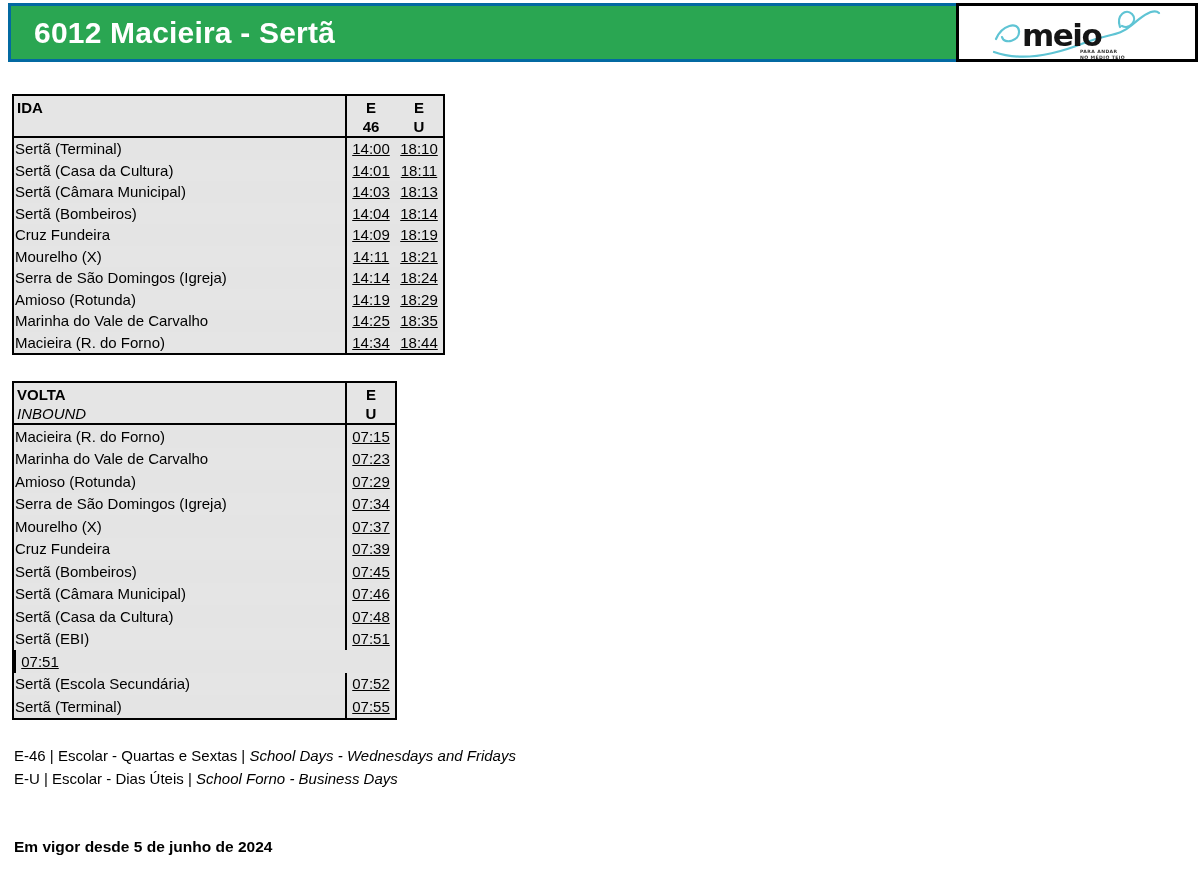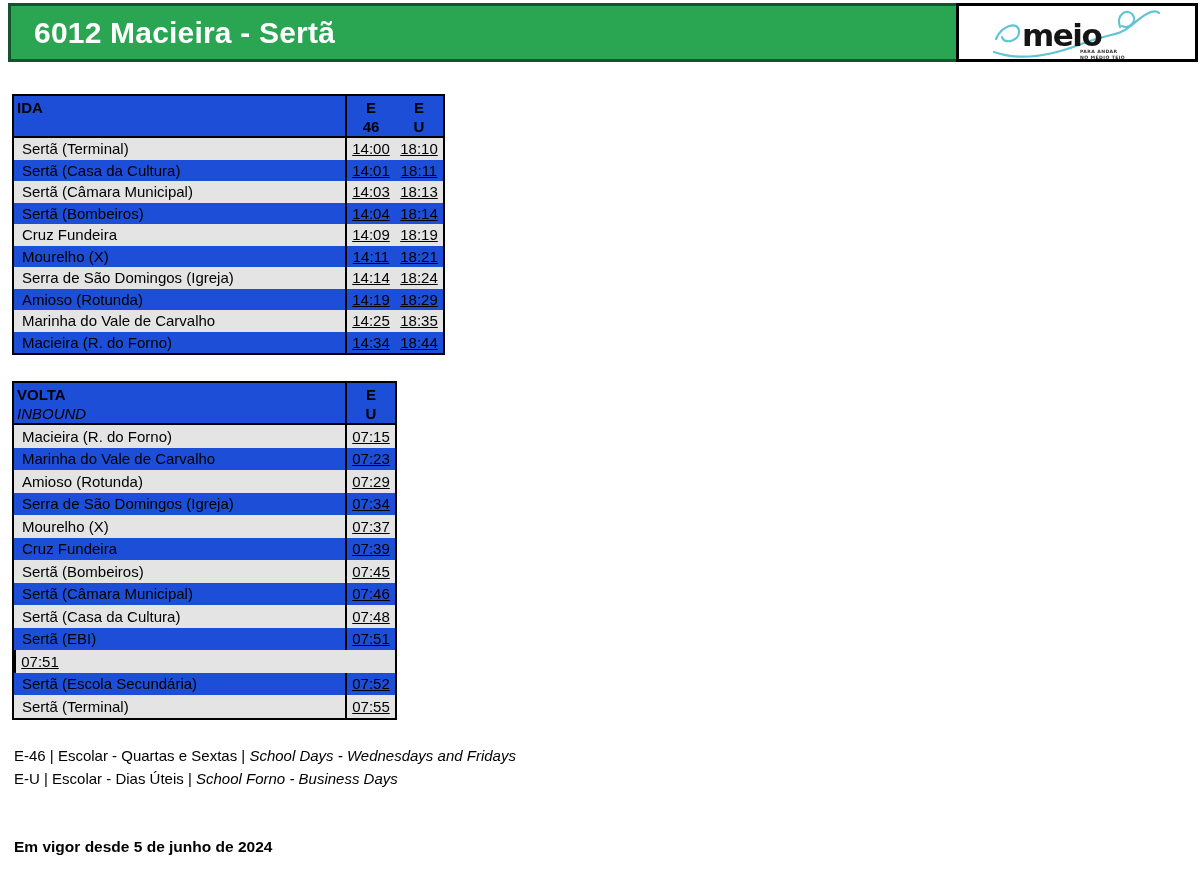--- a/index.html
+++ b/index.html
@@ -6,57 +6,57 @@
   html,body { background:#fff; }
   body {
     width:1200px; height:881px; position:relative;
     font-family:"Liberation Sans", sans-serif; color:#000;
     overflow:hidden;
   }
 
   
   .header-bar {
     position:absolute; left:8px; top:3px; width:1142px; height:59px;
-    background:var(--green,#2aa652); border:3px solid #14532d;
+    background:var(--green,#2aa652); border:3px solid #0369a1;
     display:flex; align-items:center; padding-left:23px;
   }
   .header-title { color:#fff; font-size:30px; font-weight:700; letter-spacing:0.2px; }
 
   .logo-box {
     position:absolute; left:956px; top:3px; width:242px; height:59px;
     background:#fff; border:3px solid #000;
     display:flex; align-items:center; justify-content:center;
   }
   .logo-svg { display:block; }
   .swirl { fill:none; stroke:var(--teal,#5fc4d4); stroke-width:2.2; stroke-linecap:round; }
   .brand {
     font-family:"DejaVu Sans", sans-serif; font-weight:700; font-size:31px;
     fill:#151515; letter-spacing:-1.5px;
   }
   .tag { font-family:"DejaVu Sans", sans-serif; font-size:4.6px; font-weight:700; fill:#333; letter-spacing:0.4px; }
 
   
   .ttable {
-    position:absolute; border:2px solid #000; background:#1d4ed8; font-size:15px;
+    position:absolute; border:2px solid #000; background:#e5e5e5; font-size:15px;
   }
   #outbound-table { left:12px; top:94px;  width:433px; }
   #inbound-table  { left:12px; top:381px; width:385px; }
 
   .thead { display:flex; border-bottom:2px solid #000; height:42px; }
   .head-title { flex:1; padding:2px 0 0 3px; line-height:19px; }
   .t-pt { font-weight:700; }
   .t-en { font-style:italic; }
   .times-head { border-left:2px solid #000; display:flex; }
   .time-col-head { width:48px; text-align:center; font-weight:700; line-height:19px; padding-top:2px; }
 
   .trow { display:flex; }
   #outbound-table .trow { height:21.5px; }
   #inbound-table  .trow { height:22.5px; }
   .trow.stripe { background:var(--stripe,#e4e4e4); }
-  .stop-cell { flex:1; padding-left:8px; display:flex; align-items:center; white-space:nowrap; overflow:hidden; }
+  .stop-cell { flex:1; padding-left:1px; display:flex; align-items:center; white-space:nowrap; overflow:hidden; }
   .times-cell { border-left:2px solid #000; display:flex; }
   .time { width:48px; display:flex; align-items:center; justify-content:center;text-decoration:underline; }
 
   
   .legend { position:absolute; left:14px; top:744px; font-size:15px; line-height:23px; }
   .legend .en { font-style:italic; }
   .footer-note { position:absolute; left:14px; top:838px; font-size:15.5px; font-weight:700; }
 </style>
 </head>
 <body>

